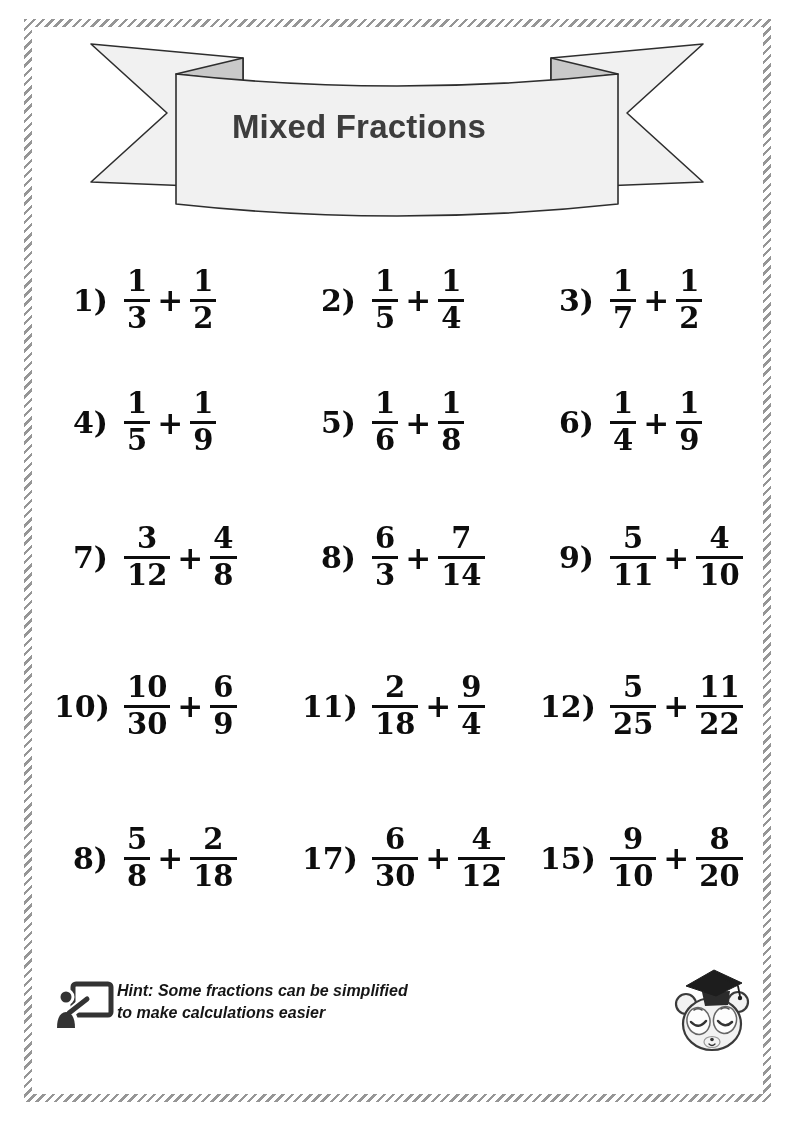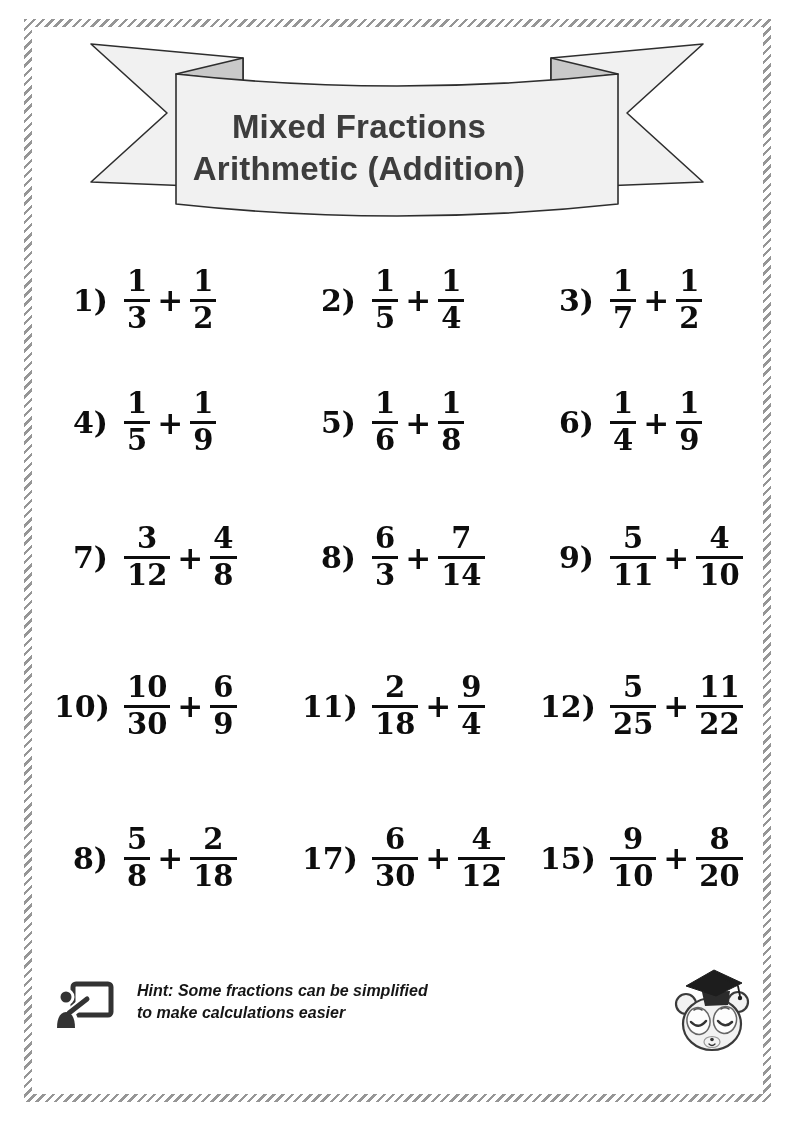--- a/index.html
+++ b/index.html
@@ -38,21 +38,21 @@
   }
   .expr{display:flex;align-items:center;}
   .frac{display:inline-flex;flex-direction:column;align-items:center;font-size:29px;line-height:1.02;}
   .frac .fnum{padding:0 3px 1px;}
   .frac .fbar{align-self:stretch;height:3px;background:#0d0d0d;margin:1px 0;}
   .frac .fden{padding:1px 3px 0;}
   .op{font-size:31px;margin:0 7px;}
   
   .hint-icon{position:absolute;left:56px;top:980px;width:58px;height:50px;}
   .hint-text{
-    position:absolute;left:137px;top:980px;width:330px;
+    position:absolute;left:117px;top:980px;width:330px;
     font-weight:bold;font-style:italic;font-size:16px;line-height:22px;color:#161616;
   }
   .panda-logo{position:absolute;left:672px;top:962px;width:80px;height:95px;}
 </style>
 </head>
 <body>
 
 <div class="frame">
   <div class="frame-inner"></div>
 </div>
@@ -61,21 +61,20 @@
   <g stroke="#2e2e2e" stroke-width="1.6" stroke-linejoin="round">
     <path d="M6,8 L158,22 L158,152 L6,146 L82,77 Z" fill="#f1f1f1"></path>
     <path d="M618,8 L466,22 L466,152 L618,146 L542,77 Z" fill="#f1f1f1"></path>
     <path d="M91,38 L158,22 L158,46 Z" fill="#c9c9c9"></path>
     <path d="M533,38 L466,22 L466,46 Z" fill="#c9c9c9"></path>
     <path d="M91,38 Q312,62 533,38 L533,168 Q312,192 91,168 Z" fill="#f1f1f1"></path>
   </g>
 </svg>
 <div class="banner-title">
   <div>Mixed Fractions</div>
-  <div>Arithmetic (Addition)</div>
 </div>
 
 <div class="problems">
   <div class="problem">
     <span class="plabel">1)</span>
     <span class="expr">
       <span class="frac">
         <span class="fnum">1</span>
         <span class="fbar"></span>
         <span class="fden">3</span>

